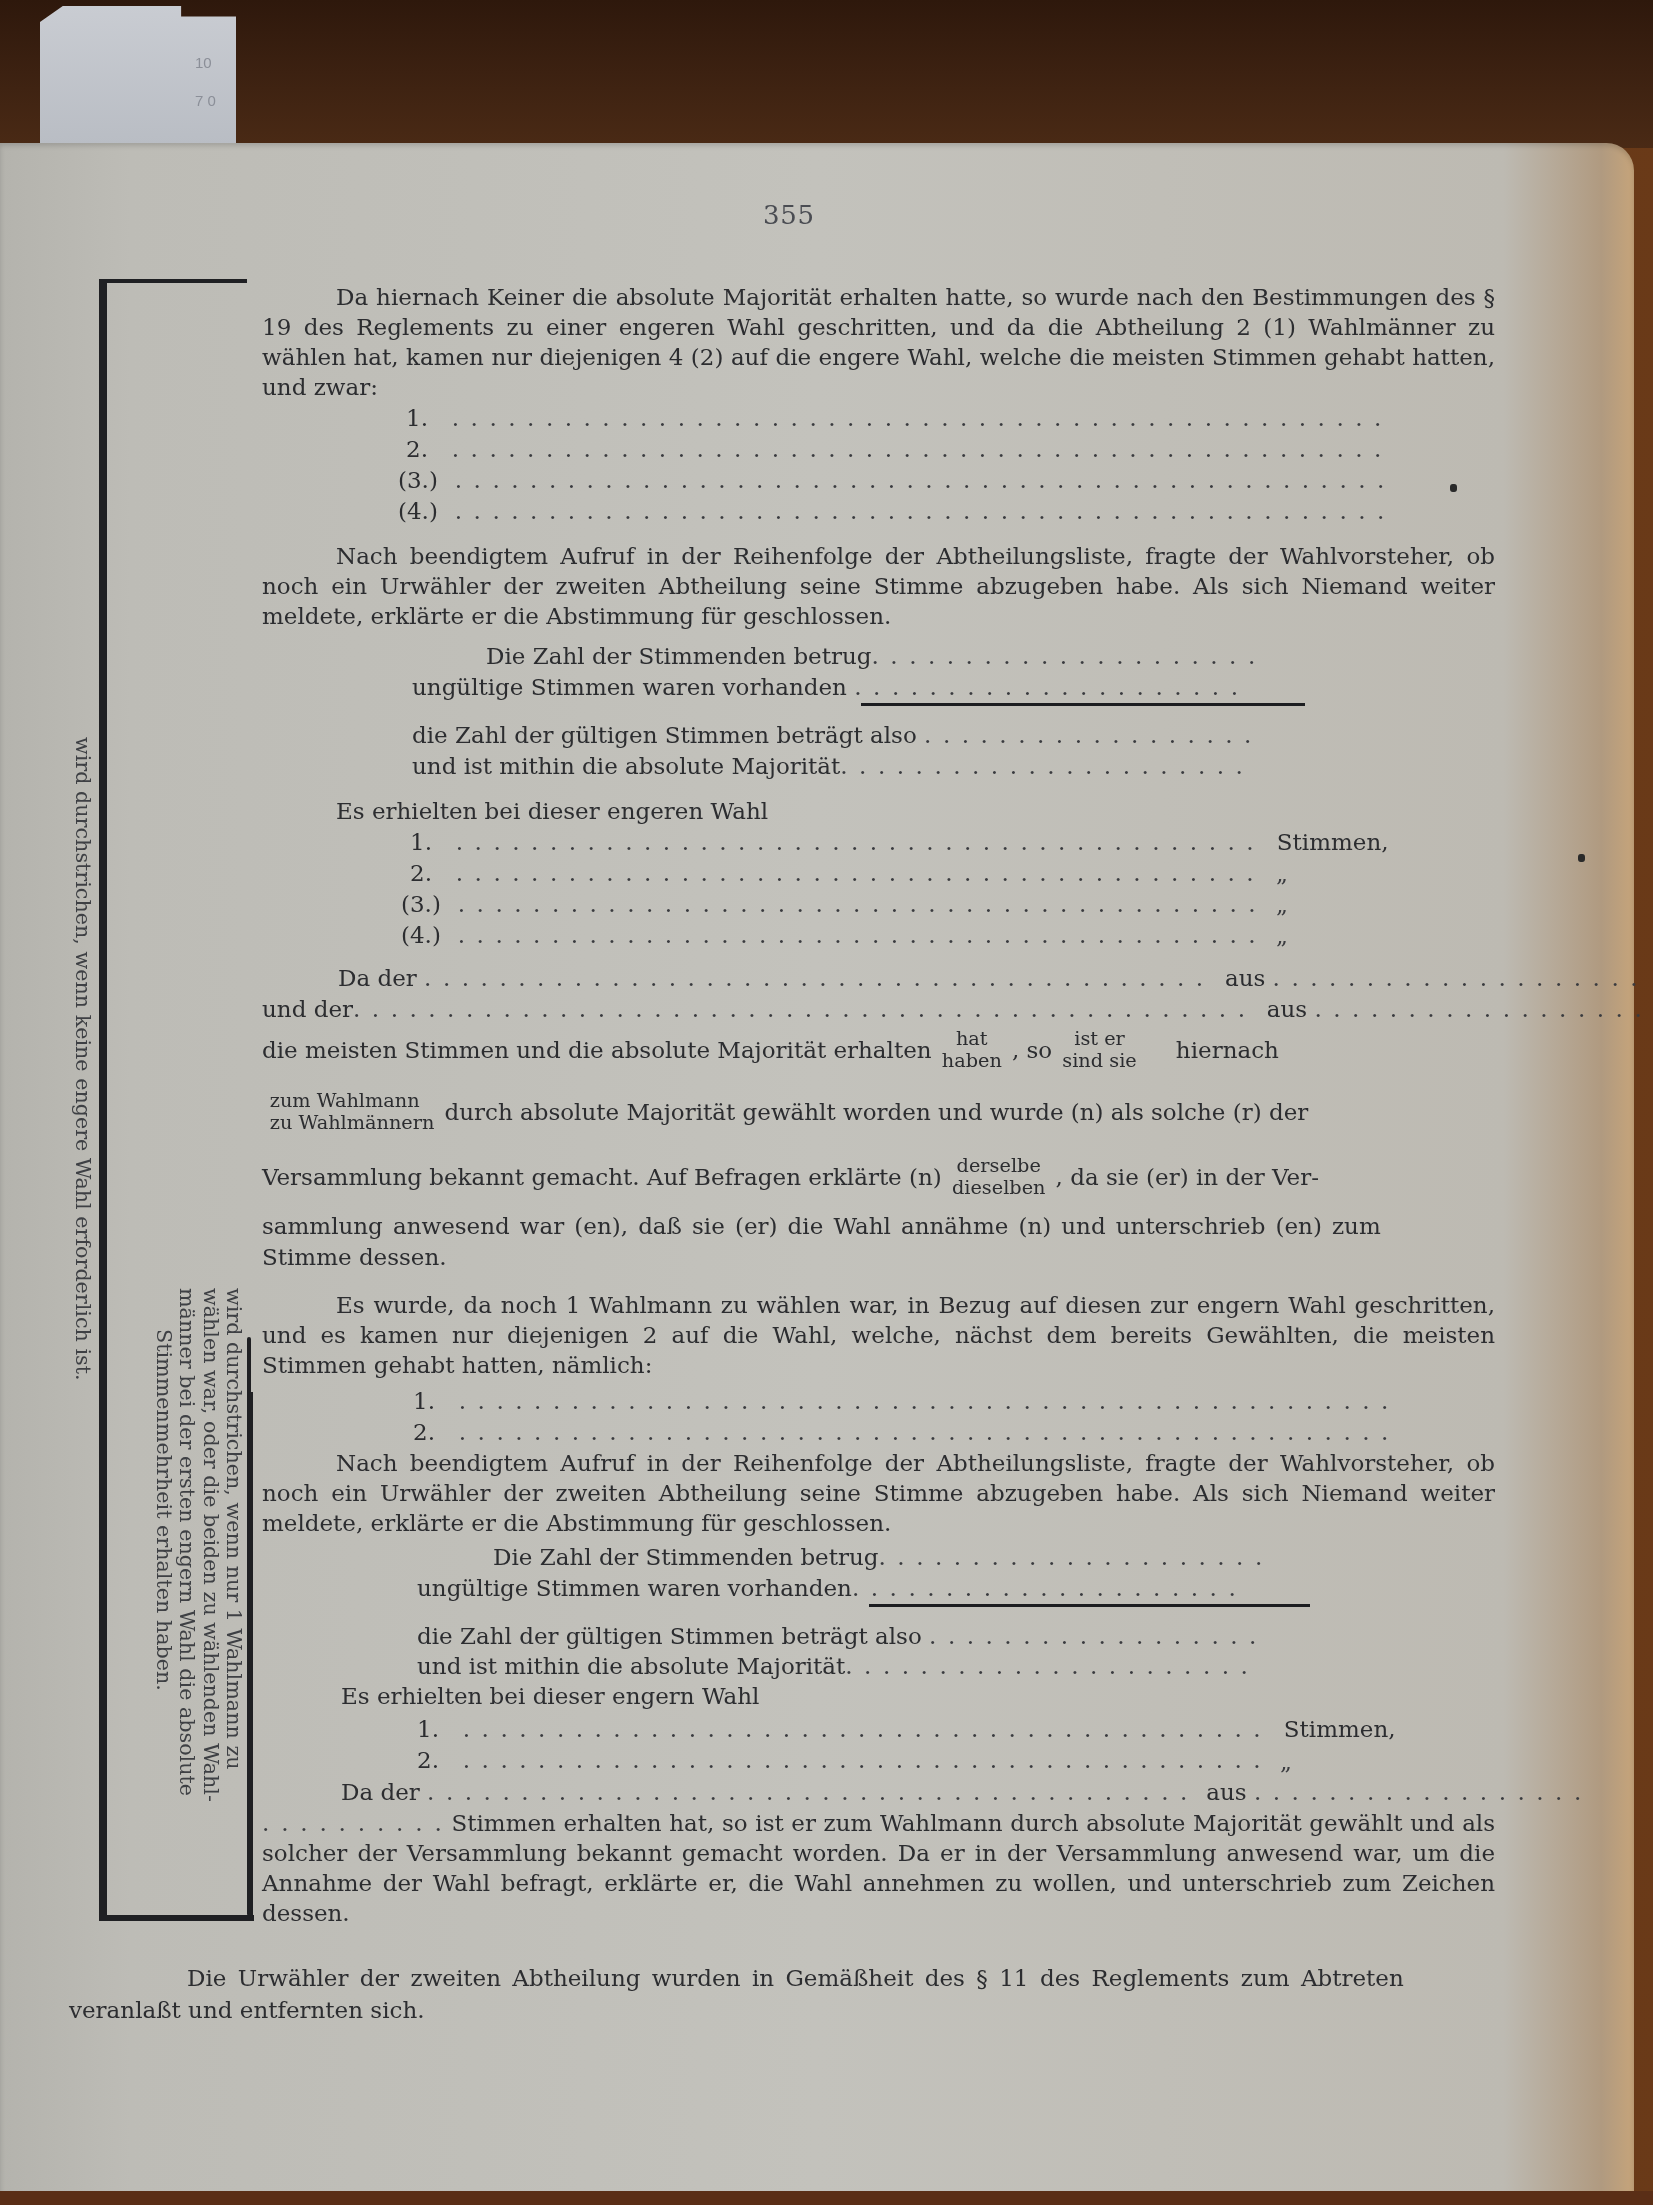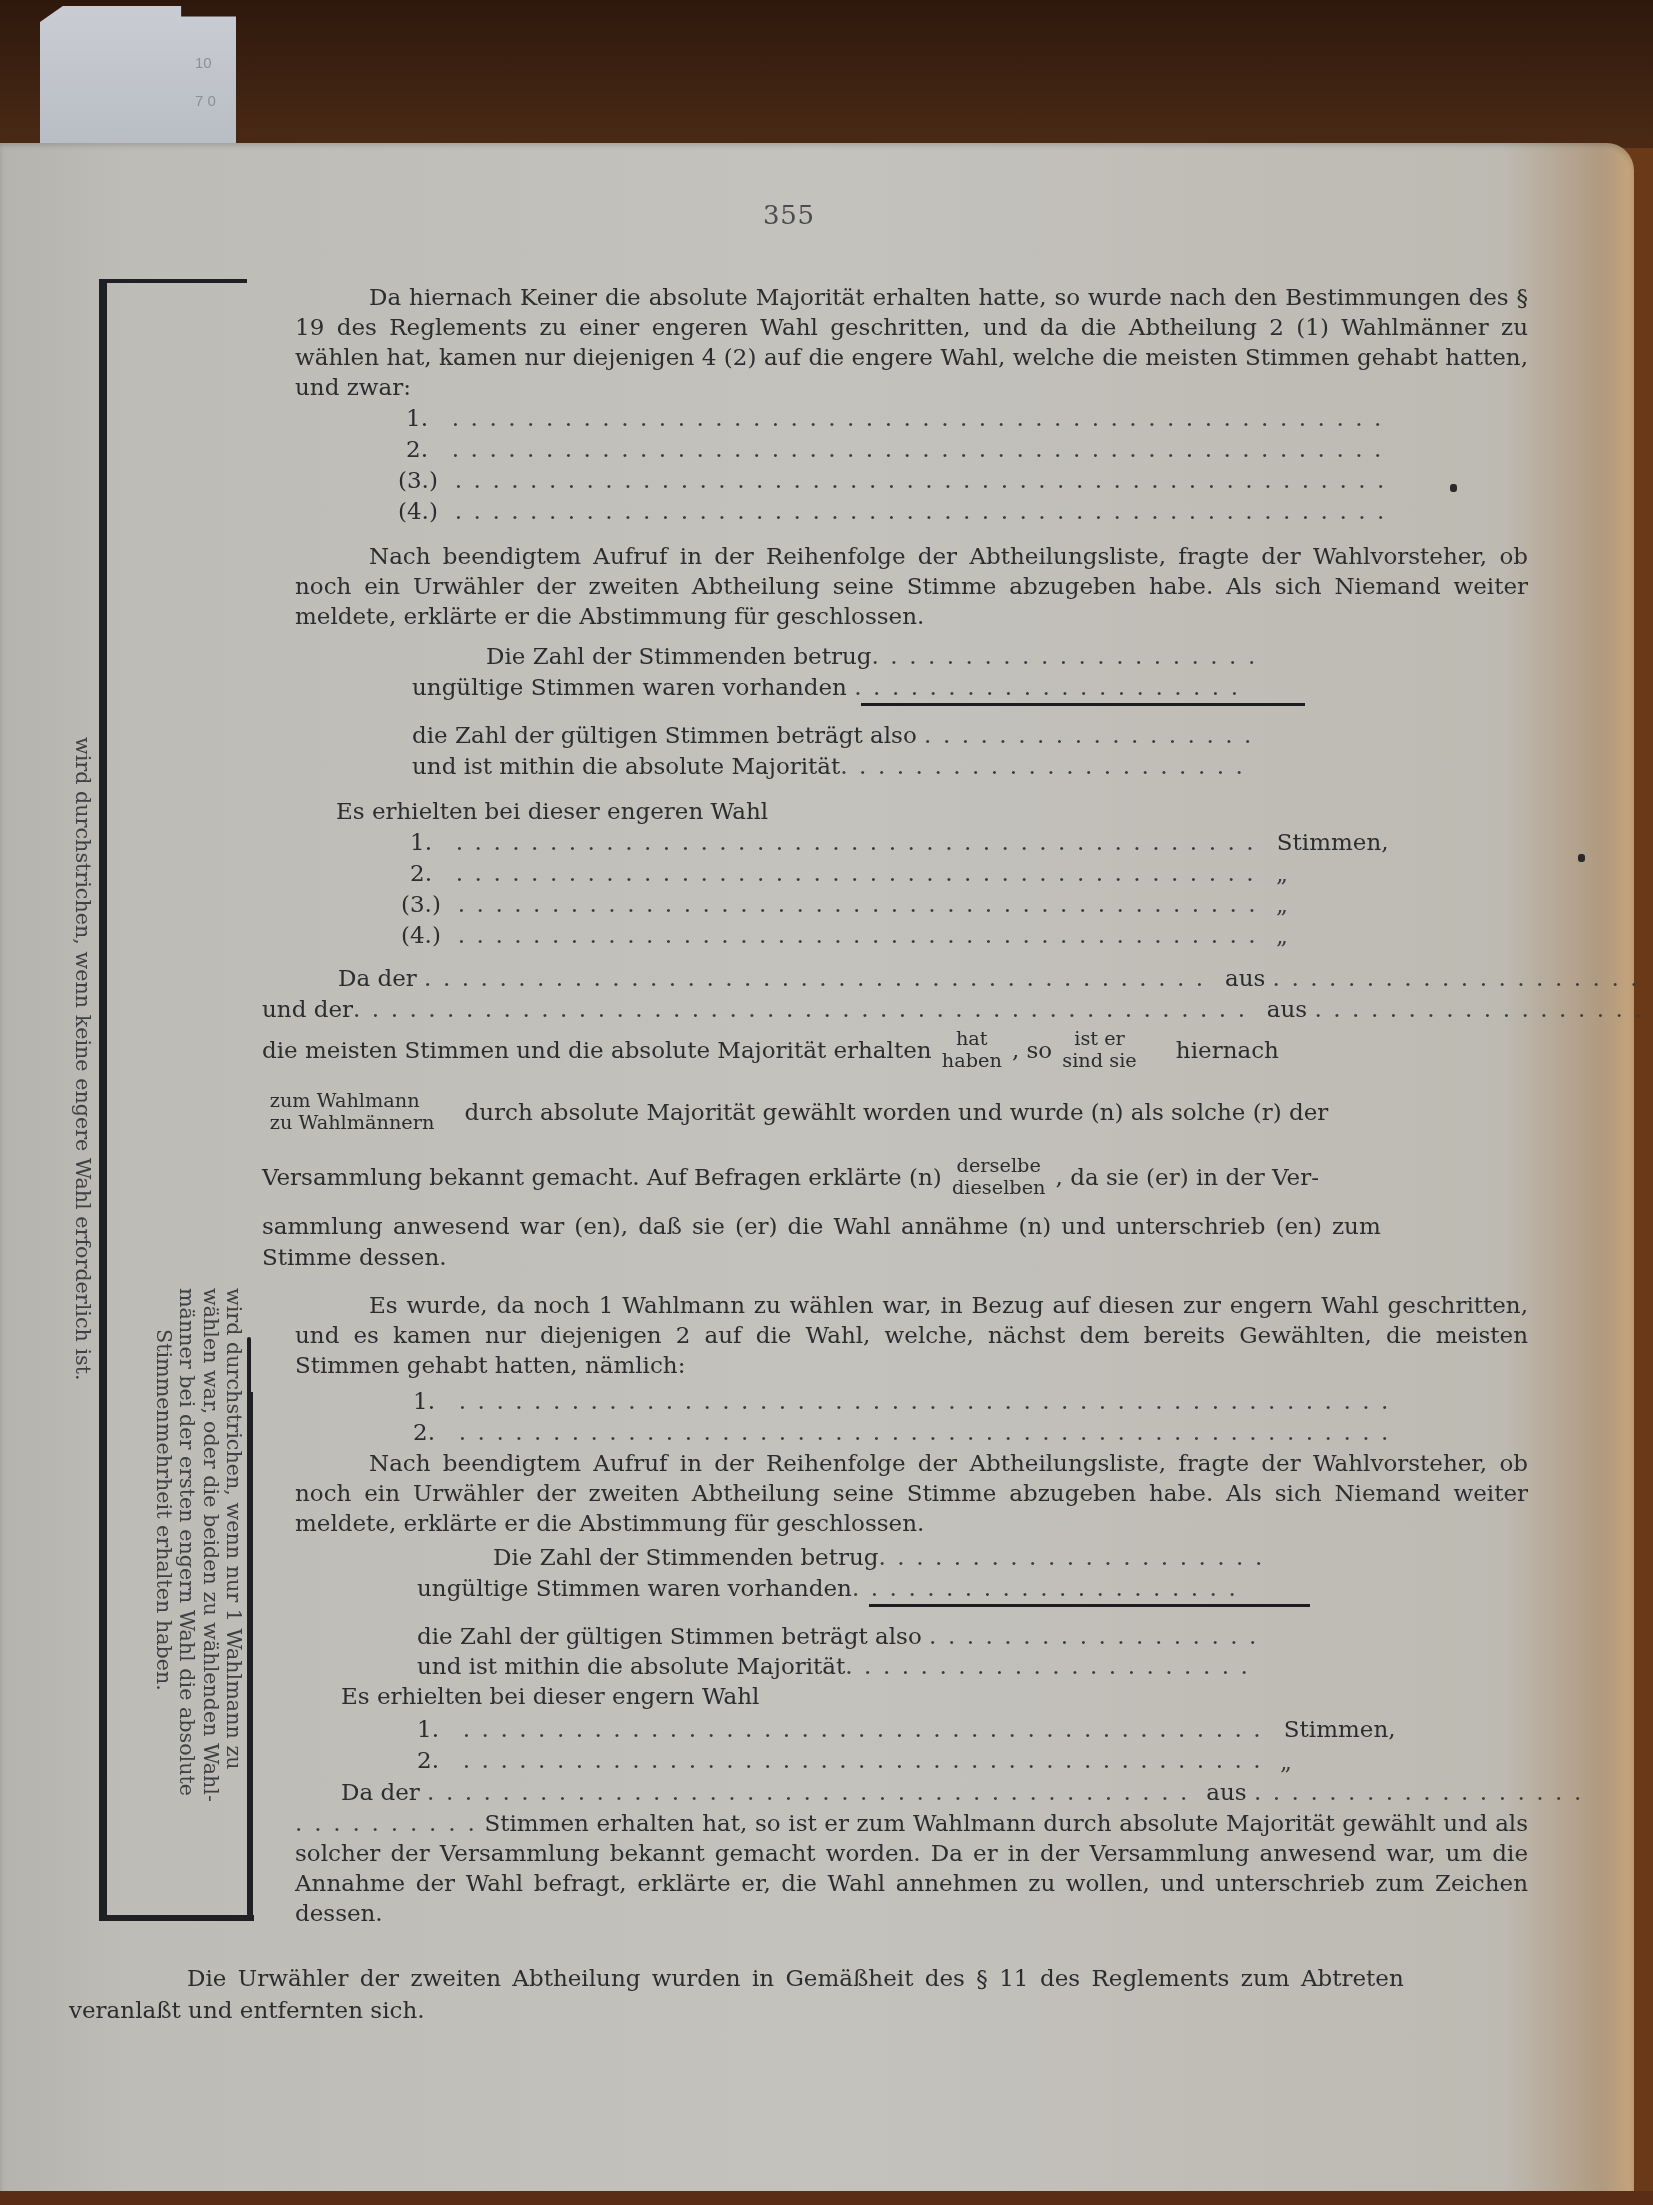--- a/index.html
+++ b/index.html
@@ -30,21 +30,21 @@
     position: absolute; left: 0; top: 143px; width: 1634px; height: 2050px;
     background: linear-gradient(90deg, #b4b3ad 0%, #bdbcb6 8%, #c3c2bc 50%, #bdbab2 92%, #b09a80 98%, #c6a47a 100%);
     border-top-right-radius: 27.6px;
     box-shadow: inset 0 2.8px 5.5px rgba(0,0,0,0.15);
   }
   .page-number {
     position: absolute; left: 751px; top: 200px; font-size: 26px;
     color: #4a4c52; letter-spacing: 0.7px; margin-left: 12px;
   }
   .text { position: absolute; font-size: 23px; line-height: 30px; color: #2c2d30; white-space: nowrap; }
-  .para { position: absolute; font-size: 23px; line-height: 30px; color: #2c2d30; text-align: justify; text-align-last: left; margin-left: 33px; }
+  .para { position: absolute; font-size: 23px; line-height: 30px; color: #2c2d30; text-align: justify; text-align-last: left; }
   .dots { letter-spacing: 2.1px; color: #3a3b3f; }
   .ditto { position: absolute; font-size: 23px; color: #3a3b3f; }
   .brace-stack { display: inline-block; vertical-align: middle; font-size: 19.3px; line-height: 22px; text-align: center; margin: 0 2.8px; }
   .rule { position: absolute; height: 2.8px; background: #1c1d20; }
   .frame-line { position: absolute; background: #1f2023; }
   .margin-note {
     position: absolute; font-size: 20.7px; line-height: 25px; color: #3e4044;
     white-space: nowrap; transform-origin: left top;
   }
   .dust { position: absolute; width: 6.9px; height: 8.3px; background: #2a2a2a; border-radius: 40%; }
@@ -151,21 +151,21 @@
     <span>ist er</span><br>
     <span>sind sie</span>
   </span>
   <span style="vertical-align:middle; margin-left:29px">hiernach</span>
 </div>
 <div class="text" style="left:267px; top:1090px; line-height:25px;">
   <span class="brace-stack" style="text-align:left">
     <span>zum Wahlmann</span><br>
     <span>zu Wahlmännern</span>
   </span>
-  <span style="vertical-align:middle; margin-left:20px">durch absolute Majorität gewählt worden und wurde (n) als solche (r) der</span>
+  <span style="vertical-align:middle; margin-left:0">durch absolute Majorität gewählt worden und wurde (n) als solche (r) der</span>
 </div>
 <div class="text" style="left:262px; top:1155px; line-height:25px;">
   <span style="vertical-align:middle">Versammlung bekannt gemacht. Auf Befragen erklärte (n)</span>
   <span class="brace-stack">
     <span>derselbe</span><br>
     <span>dieselben</span>
   </span>
   <span style="vertical-align:middle">, da sie (er) in der Ver-</span>
 </div>
 <div class="text" style="left:262px; top:1211px; word-spacing:2.8px;">sammlung anwesend war (en), daß sie (er) die Wahl annähme (n) und unterschrieb (en) zum</div>

